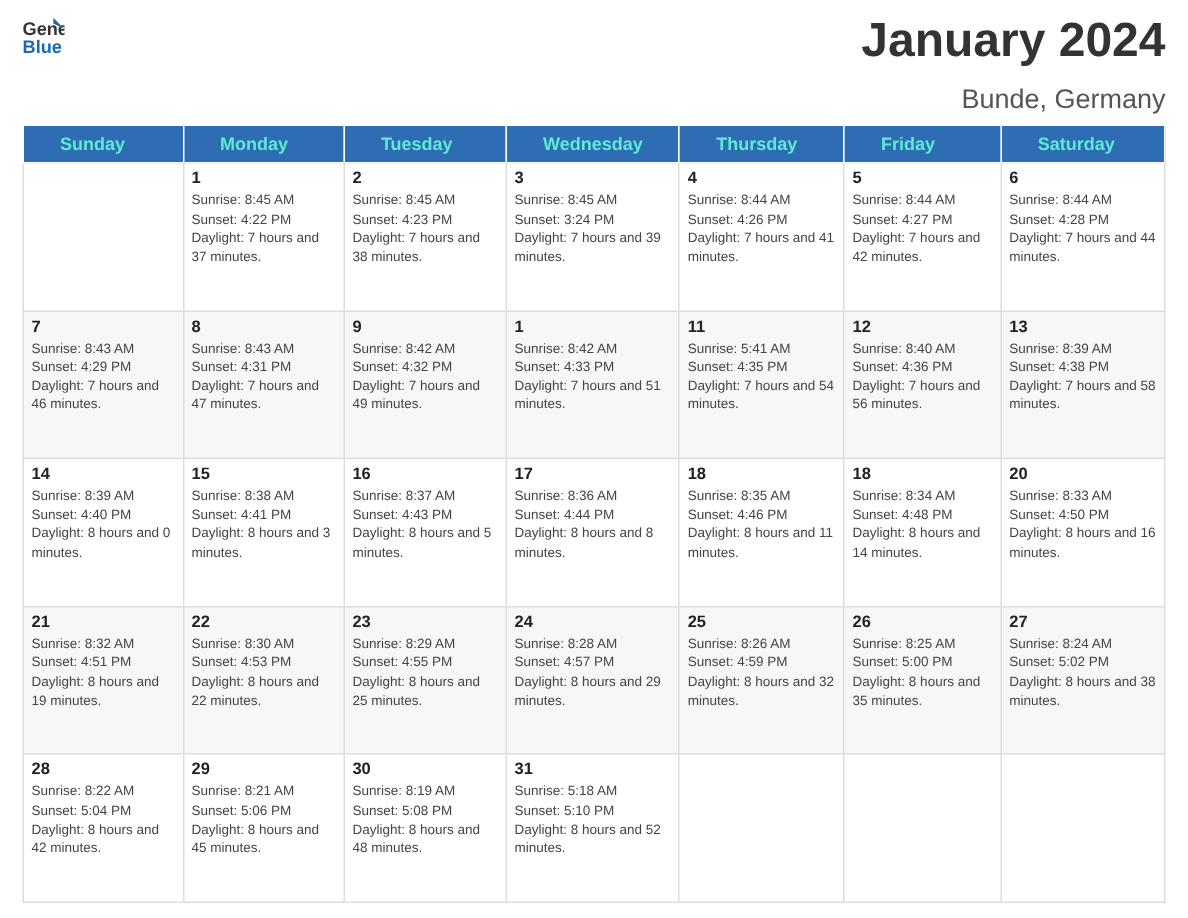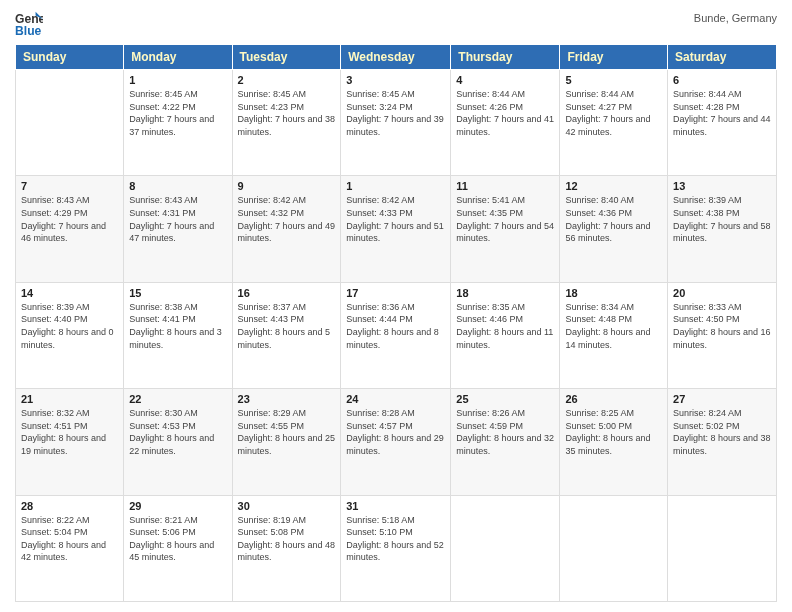--- a/index.html
+++ b/index.html
@@ -35,35 +35,35 @@
     .title-block {
       text-align: right;
     }
     .month-title {
       font-size: 32px;
       font-weight: bold;
       color: #333;
       line-height: 1;
     }
     .location {
-      font-size: 11px;
+      font-size: 18px;
       color: #555;
-      margin-top: 2px;
+      margin-top: 14px;
     }
     .calendar-table {
       width: 100%;
       border-collapse: collapse;
       flex: 1;
     }
     .calendar-table thead tr th {
       background-color: #2e6db4;
-      color: #fef9c3;
+      color: #5eead4;
       font-size: 12px;
       font-weight: bold;
-      padding: 5px 7px;
+      padding: 5px 24px;
       text-align: left;
       border: 1px solid #fff;
     }
     .calendar-table tbody tr td {
       vertical-align: top;
       padding: 4px 5px;
       font-size: 9.5px;
       color: #333;
       border: 1px solid #ddd;
       width: 113px;
@@ -95,20 +95,21 @@
 <div class="page">
   <div class="header">
     <div class="logo">
       <svg class="logo-icon" viewBox="0 0 30 30" xmlns="http://www.w3.org/2000/svg">
         <text x="0" y="14" font-size="13" font-weight="bold" fill="#333" font-family="Arial">General</text>
         <text x="0" y="27" font-size="13" font-weight="bold" fill="#1a6bb5" font-family="Arial">Blue</text>
         <polygon points="22,2 30,10 22,6" fill="#1a6bb5"></polygon>
       </svg>
     </div>
     <div class="title-block">
+      <div class="month-title">January 2024</div>
       <div class="location">Bunde, Germany</div>
     </div>
   </div>
 
   <table class="calendar-table">
     <thead>
       <tr id="weekday-header">
           <th>Sunday</th>
           <th>Monday</th>
           <th>Tuesday</th>

